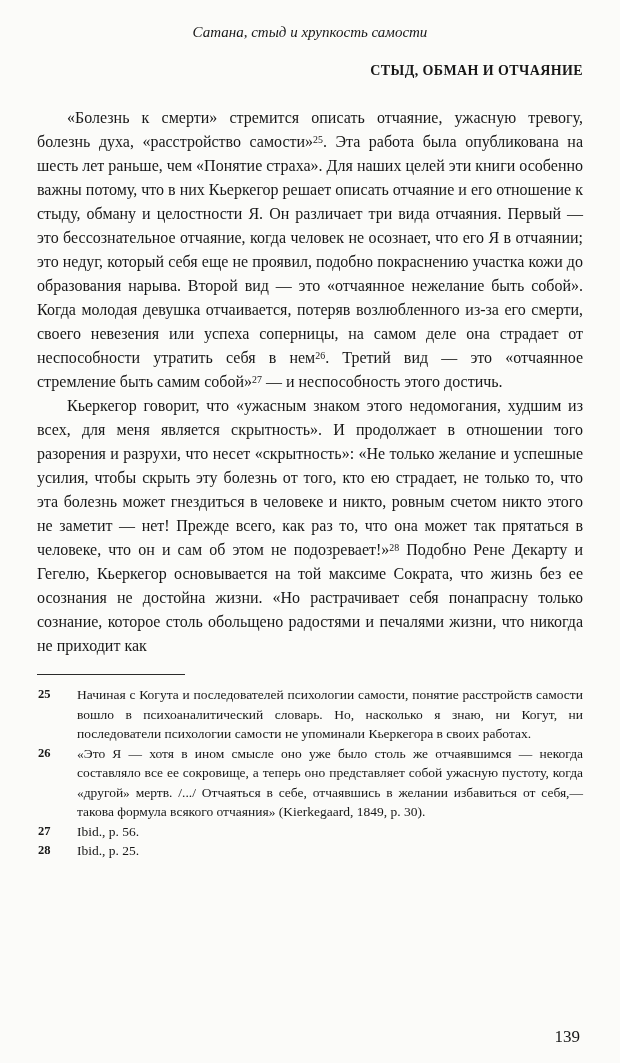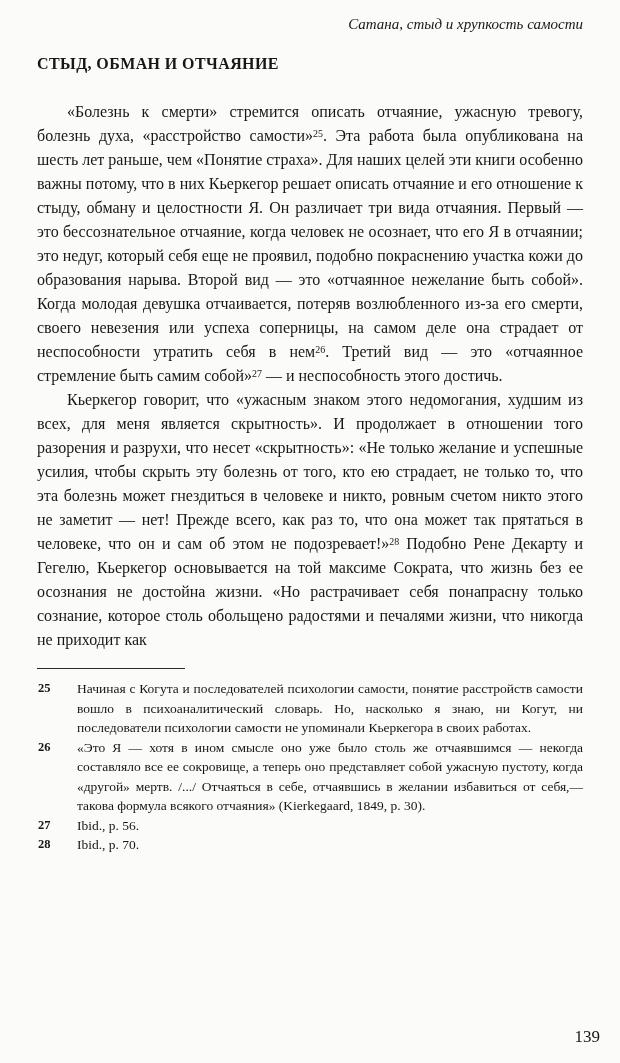--- a/index.html
+++ b/index.html
@@ -12,29 +12,29 @@
     width: 620px;
     height: 1063px;
     box-sizing: border-box;
     background: #fbfbf9;
     color: #171717;
     font-family: "Liberation Serif", "DejaVu Serif", serif;
     padding: 8px 37px 0 37px;
     overflow: hidden;
   }
   .running-header {
-    text-align: right;
+    text-align: center;
     font-style: italic;
     font-size: 15px;
     line-height: 20px;
-    margin-top: 6px;
+    margin-top: 14px;
   }
   .section-title {
-    text-align: left;
-    font-size: 16px;
+    text-align: right;
+    font-size: 14px;
     font-weight: bold;
     letter-spacing: 0.4px;
     margin: 21px 0 27px 0;
   }
   .body-text p.para {
     margin: 0;
     font-size: 16px;
     line-height: 24px;
     text-align: justify;
     text-indent: 30px;
@@ -61,21 +61,21 @@
   }
   .footnotes .fn-num {
     position: absolute;
     left: 1px;
     top: 0;
     font-weight: bold;
     font-size: 12.5px;
   }
   .page-number {
     position: absolute;
-    right: 20px;
+    right: 40px;
     bottom: 16px;
     font-size: 17px;
   }
 </style>
 </head>
 <body>
 
 <div class="page">
   <div class="running-header">Сатана, стыд и хрупкость самости</div>
 
@@ -85,17 +85,17 @@
       <p class="para">«Болезнь к смерти» стремится описать отчаяние, ужасную тревогу, болезнь духа, «расстройство самости»<sup class="fn-marker">25</sup>. Эта работа была опубликована на шесть лет раньше, чем «Понятие страха». Для наших целей эти книги особенно важны потому, что в них Кьеркегор решает описать отчаяние и его отношение к стыду, обману и целостности Я. Он различает три вида отчаяния. Первый — это бессознательное отчаяние, когда человек не осознает, что его Я в отчаянии; это недуг, который себя еще не проявил, подобно покраснению участка кожи до образования нарыва. Второй вид — это «отчаянное нежелание быть собой». Когда молодая девушка отчаивается, потеряв возлюбленного из-за его смерти, своего невезения или успеха соперницы, на самом деле она страдает от неспособности утратить себя в нем<sup class="fn-marker">26</sup>. Третий вид — это «отчаянное стремление быть самим собой»<sup class="fn-marker">27</sup> — и неспособность этого достичь.</p>
       <p class="para">Кьеркегор говорит, что «ужасным знаком этого недомогания, худшим из всех, для меня является скрытность». И продолжает в отношении того разорения и разрухи, что несет «скрытность»: «Не только желание и успешные усилия, чтобы скрыть эту болезнь от того, кто ею страдает, не только то, что эта болезнь может гнездиться в человеке и никто, ровным счетом никто этого не заметит — нет! Прежде всего, как раз то, что она может так прятаться в человеке, что он и сам об этом не подозревает!»<sup class="fn-marker">28</sup> Подобно Рене Декарту и Гегелю, Кьеркегор основывается на той максиме Сократа, что жизнь без ее осознания не достойна жизни. «Но растрачивает себя понапрасну только сознание, которое столь обольщено радостями и печалями жизни, что никогда не приходит как</p>
     </div>
 
   <div class="footnote-rule"></div>
 
   <div class="footnotes" id="footnotes">
       <div class="footnote"><span class="fn-num">25</span><span class="fn-text">Начиная с Когута и последователей психологии самости, понятие расстройств самости вошло в психоаналитический словарь. Но, насколько я знаю, ни Когут, ни последователи психологии самости не упоминали Кьеркегора в своих работах.</span></div>
       <div class="footnote"><span class="fn-num">26</span><span class="fn-text">«Это Я — хотя в ином смысле оно уже было столь же отчаявшимся — некогда составляло все ее сокровище, а теперь оно представляет собой ужасную пустоту, когда «другой» мертв. /.../ Отчаяться в себе, отчаявшись в желании избавиться от себя,— такова формула всякого отчаяния» (Kierkegaard, 1849, p. 30).</span></div>
       <div class="footnote"><span class="fn-num">27</span><span class="fn-text">Ibid., p. 56.</span></div>
-      <div class="footnote"><span class="fn-num">28</span><span class="fn-text">Ibid., p. 70.</span></div>
+      <div class="footnote"><span class="fn-num">28</span><span class="fn-text">Ibid., p. 25.</span></div>
     </div>
 
   <div class="page-number">139</div>
 </div>
 
 </body></html>

